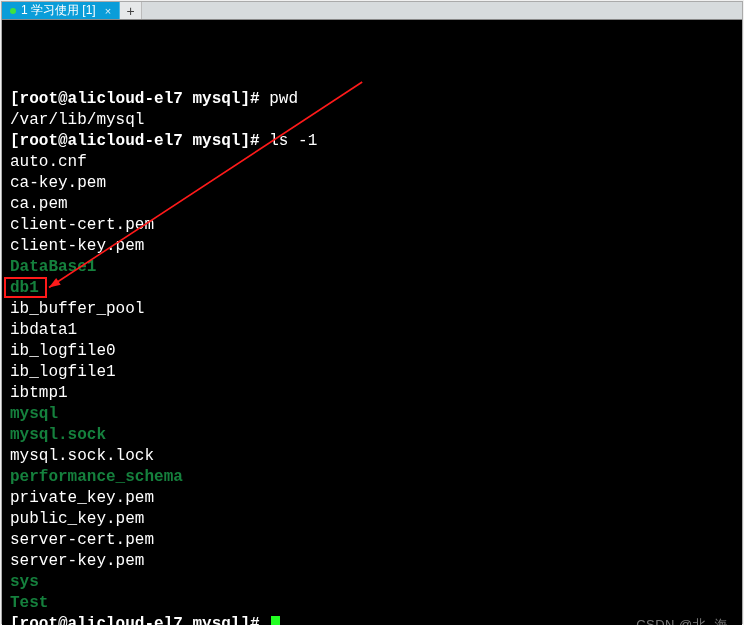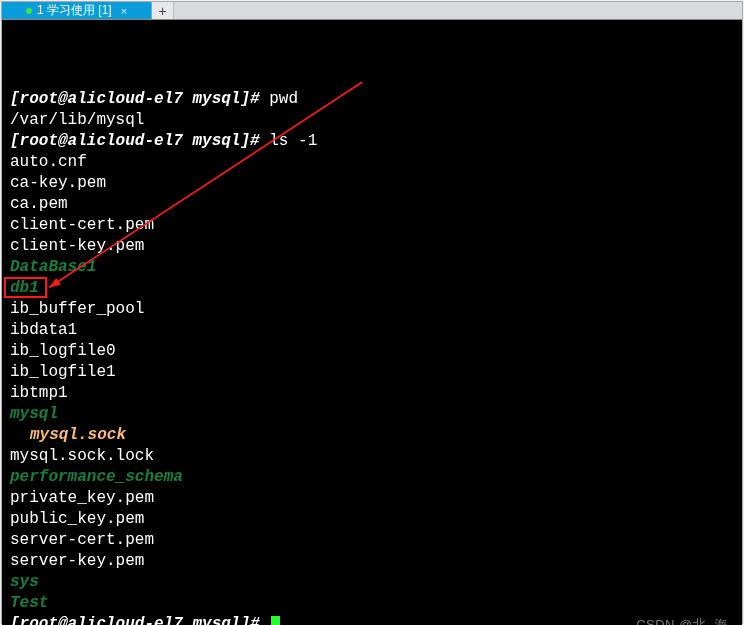--- a/index.html
+++ b/index.html
@@ -23,21 +23,21 @@
       background: #d7dbdd;
       height: 24px;
       display: flex;
       align-items: stretch;
       border-bottom: 1px solid #888;
     }
     .tab {
       display: flex;
       align-items: center;
       gap: 5px;
-      padding: 0 24px;
+      padding: 0 8px;
       background: #0a9dd9;
       color: #fff;
       font-family: "Segoe UI", Arial, sans-serif;
       font-size: 12px;
       border-right: 1px solid #4fb9e4;
       height: 100%;
     }
     .tab .dot {
       width: 6px; height: 6px; border-radius: 50%;
       background: #3fe23f;
@@ -64,24 +64,24 @@
       background: #000;
       color: #fff;
       font-size: 16px;
       line-height: 21px;
       padding: 6px 8px;
       font-family: "Consolas", "Courier New", monospace;
       position: relative;
       white-space: pre;
     }
     .line { white-space: pre; }
-    .bold { font-weight: bold; font-style: italic; }
+    .bold { font-weight: bold; }
     .white { color: #ffffff; }
     .blue { color: #15803d; }
-    .magenta { color: #fdba74; margin-left: 20px; }
+    .magenta { color: #15803d; }
     .cursor {
       display: inline-block;
       width: 9px; height: 17px;
       background: #22ff22;
       vertical-align: text-bottom;
       margin-left: 2px;
     }
     .highlight-box {
       position: absolute;
       border: 2px solid #ff1a1a;

